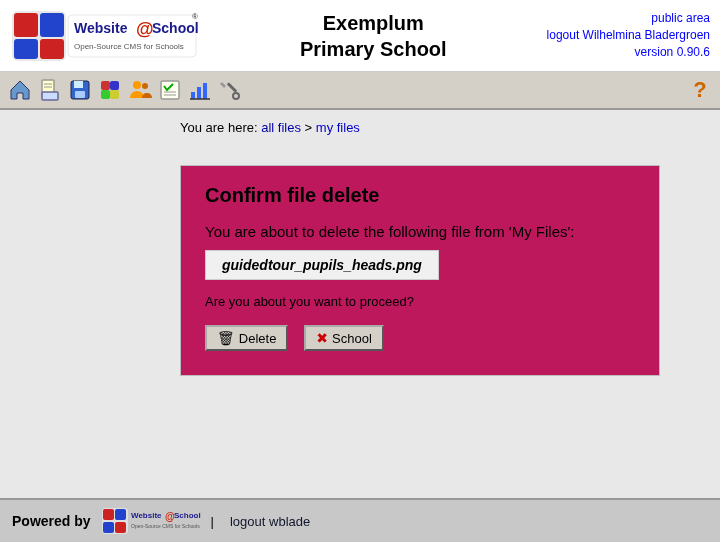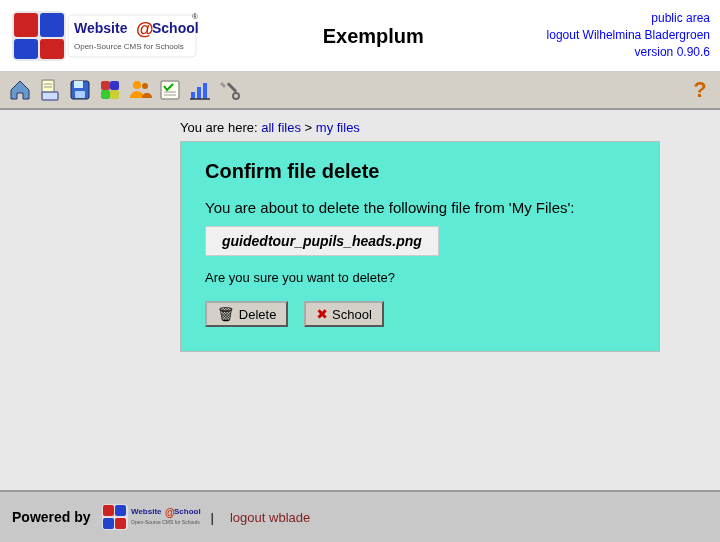--- a/index.html
+++ b/index.html
@@ -76,28 +76,28 @@
     #main {
       background: #e8e8e8;
       min-height: 390px;
       padding: 10px 0 0 180px;
     }
 
     
     #breadcrumb {
       font-size: 13px;
       color: #000;
-      margin-bottom: 6px;
+      margin-bottom: 30px;
     }
     #breadcrumb a { color: #00a; text-decoration: none; }
     #breadcrumb .current { color: #0000cc; font-weight: normal; }
 
     
     #content-box {
-      background: #5eead4;
+      background: #be185d;
       border: 1px solid #bbb;
       padding: 18px 24px 24px 24px;
       max-width: 480px;
     }
 
     #confirm-title {
       font-size: 20px;
       font-weight: bold;
       color: #000;
       margin-bottom: 16px;
@@ -142,36 +142,36 @@
       cursor: pointer;
       font-size: 13px;
       font-family: Arial, sans-serif;
     }
     .btn-icon { font-size: 14px; }
 
     
     #footer {
       background: #c8c8c8;
       border-top: 2px solid #999;
-      height: 52px;
+      height: 44px;
       display: flex;
       align-items: center;
       padding: 0 12px;
       gap: 10px;
       position: absolute;
       bottom: 0;
       width: 720px;
     }
     #footer-text {
       font-size: 14px;
       font-weight: bold;
       color: #000;
     }
     #footer-logo { width: 100px; height: 28px; }
-    #footer-logout { color: #7f1d1d; text-decoration: none; font-size: 13px; margin-left: 6px; }
+    #footer-logout { color: #0f172a; text-decoration: none; font-size: 13px; margin-left: 6px; }
 
     
     .tb-svg { width: 24px; height: 24px; }
   </style>
 </head>
 <body>
 
 <div id="header">
   <div id="logo-area">
 
@@ -193,20 +193,21 @@
       <text x="142" y="26" font-family="Arial" font-weight="bold" font-size="14" fill="#1a1a8c">School</text>
 
       <text x="182" y="12" font-family="Arial" font-size="8" fill="#333">®</text>
 
       <text x="64" y="42" font-family="Arial" font-size="8" fill="#555">Open-Source CMS for Schools</text>
     </svg>
   </div>
 
   <div id="site-title">
     <div>Exemplum</div>
+    <div>Primary School</div>
   </div>
 
   <div id="user-info">
     <div>public area</div>
     <div><a href="#">logout Wilhelmina Bladergroen</a></div>
     <div>version 0.90.6</div>
   </div>
 </div>
 
 <div id="toolbar">
@@ -289,21 +290,21 @@
     <span>You are here:</span>
     <a href="#">all files</a>
     <span> &gt; </span>
     <a href="#" class="current">my files</a>
   </div>
 
   <div id="content-box">
     <div id="confirm-title">Confirm file delete</div>
     <div id="description">You are about to delete the following file from 'My Files':</div>
     <div id="filename-box">guidedtour_pupils_heads.png</div>
-    <div id="confirm-question">Are you sure you want to delete?</div>
+    <div id="confirm-question">Are you about you want to proceed?</div>
 
     <div id="button-row">
       <button class="action-btn">
         <span class="btn-icon">🗑</span>
         <span>Delete</span>
       </button>
       <button class="action-btn">
         <span class="btn-icon" style="color:#cc0000;">✖</span>
         <span>School</span>
       </button>

